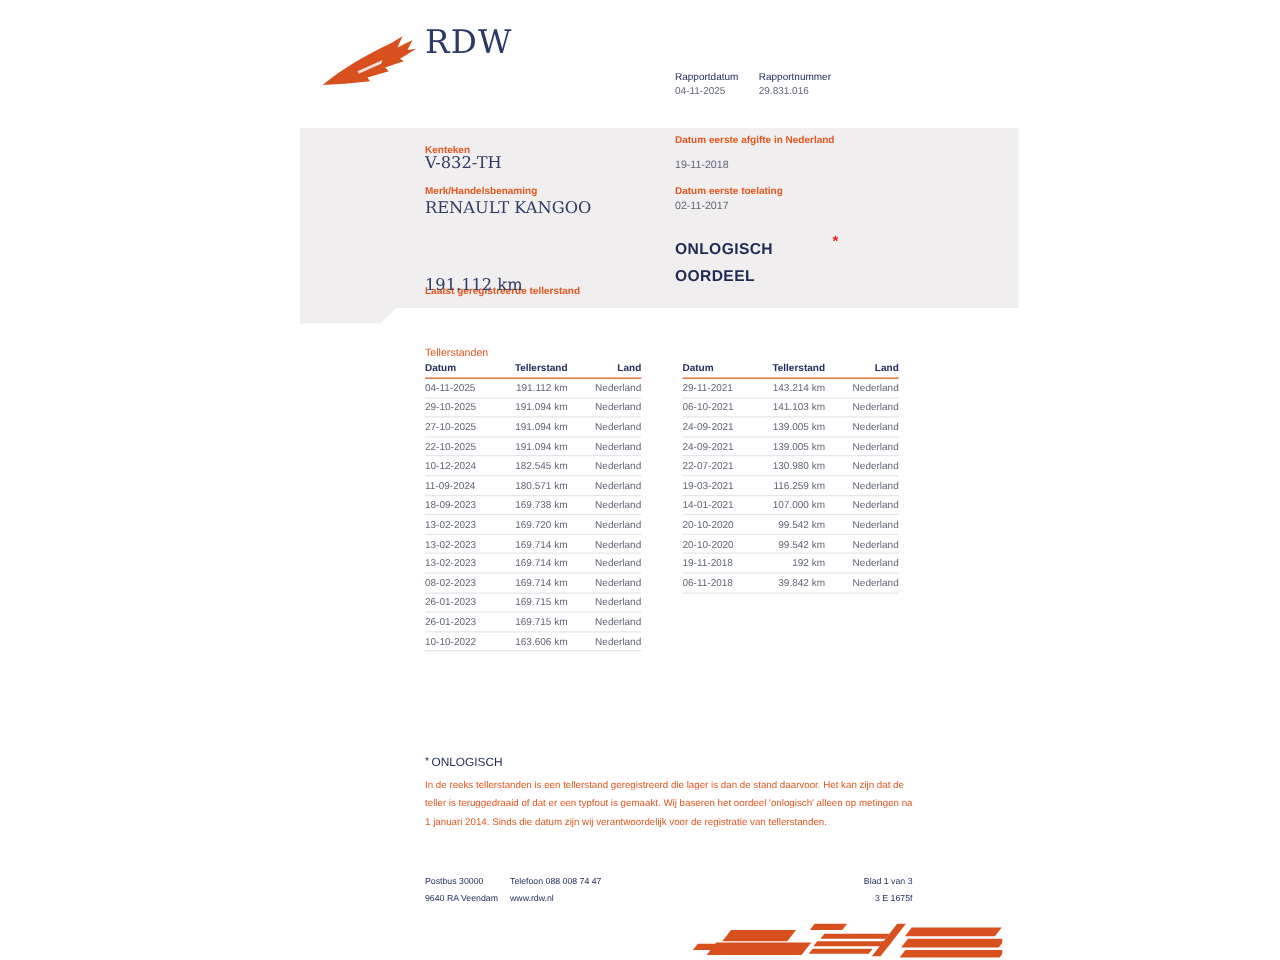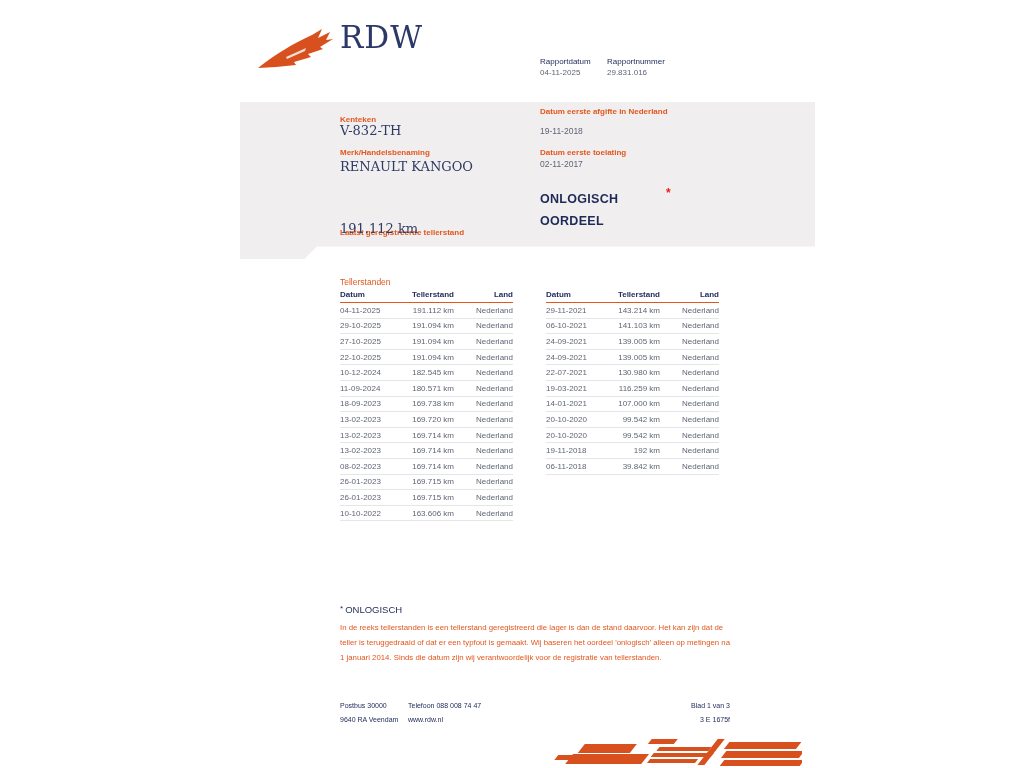--- a/index.html
+++ b/index.html
@@ -2,21 +2,21 @@
 <html><head>
 <meta charset="utf-8">
 <style>
   html,body{margin:0;padding:0;background:#ffffff;}
   .page{position:relative;width:1024px;height:768px;background:#ffffff;overflow:hidden;
         font-family:"Liberation Sans",sans-serif;color:#232e5c;}
 
   
   .logo-bird{position:absolute;left:256px;top:23px;width:78px;height:48px;}
   .logo-text{position:absolute;left:340px;top:19px;font-family:"DejaVu Serif",serif;
-             font-size:31px;color:#2c3966;letter-spacing:1px;}
+             font-size:26px;color:#2c3966;letter-spacing:1px;}
   .doc-title{position:absolute;left:540px;top:26px;font-family:"Liberation Serif",serif;
              font-weight:bold;font-size:18px;color:#e2571e;}
   .meta-label{position:absolute;top:57px;font-size:8px;font-weight:normal;color:#232e5c;}
   .meta-value{position:absolute;top:68px;font-size:8px;color:#5f6575;}
   .m1{left:540px;} .m2{left:607px;}
 
   
   .panel{position:absolute;left:240px;top:102px;width:575px;height:157px;background:#f0eeef;
          clip-path:polygon(0 0,100% 0,100% 92%,13.4% 92%,11.2% 100%,0 100%);}
   .f-label{position:absolute;font-size:8px;font-weight:bold;color:#e2571e;white-space:nowrap;}

